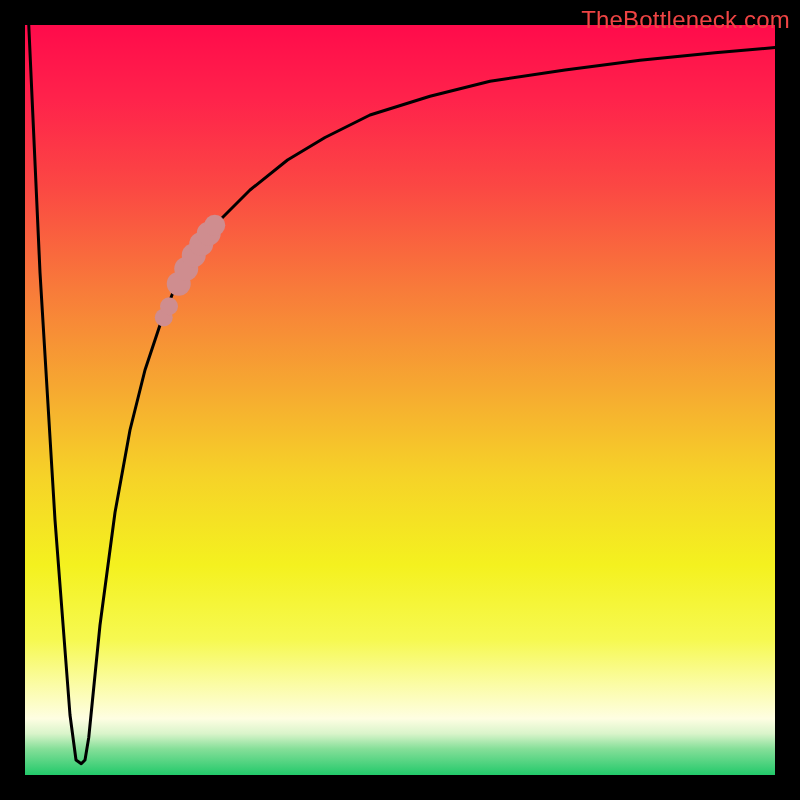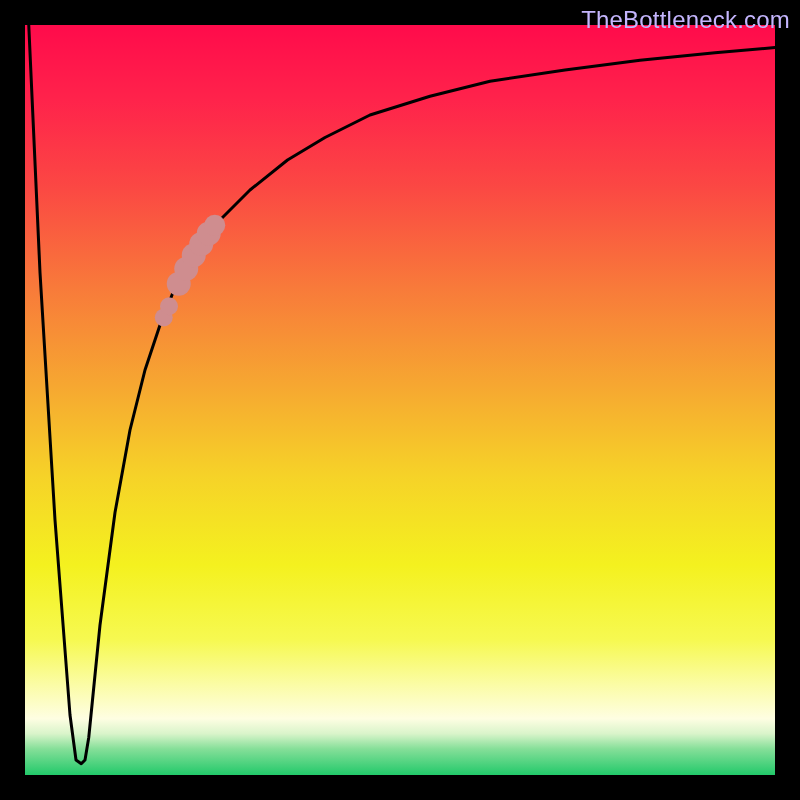--- a/index.html
+++ b/index.html
@@ -27,21 +27,21 @@
   }
   .plot-svg {
     display: block;
     width: 750px;
     height: 750px;
   }
   .watermark {
     position: absolute;
     top: 6px;
     right: 10px;
-    color: #c4b5fd;
+    color: #ef4444;
     font-size: 24px;
     font-weight: 500;
     letter-spacing: 0.2px;
     user-select: none;
   }
 </style>
 </head>
 <body>
 <div class="frame">
 

